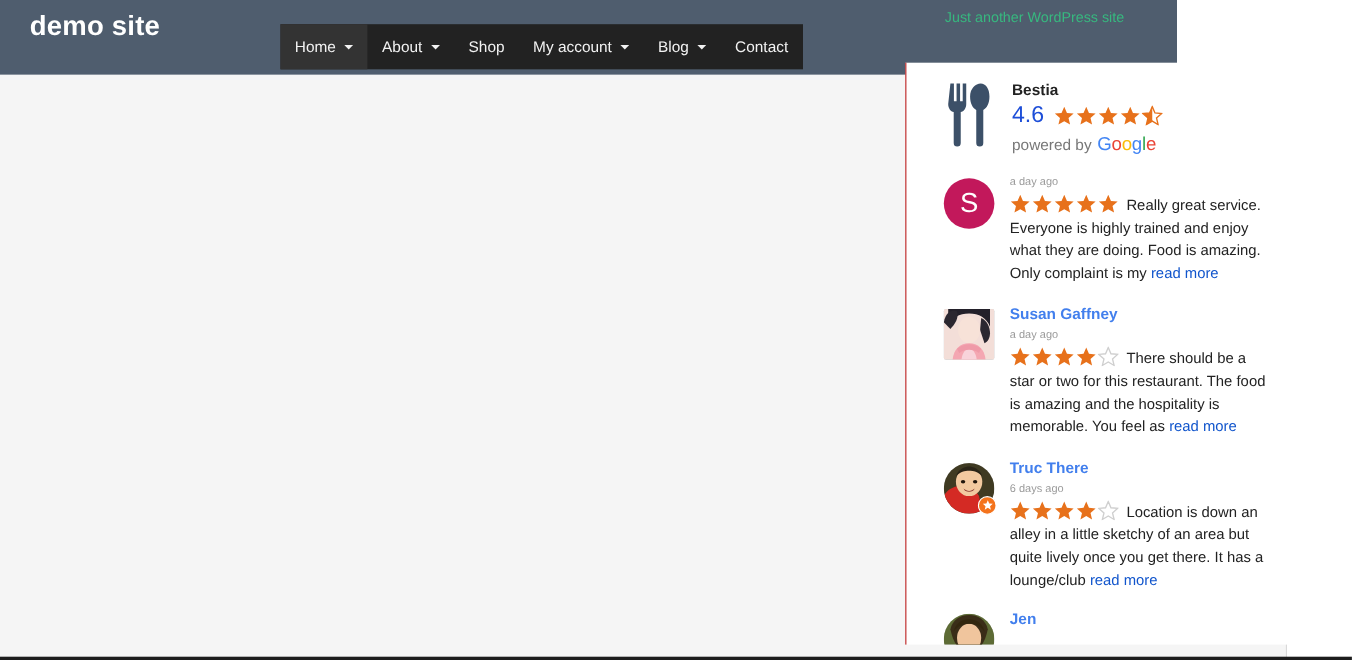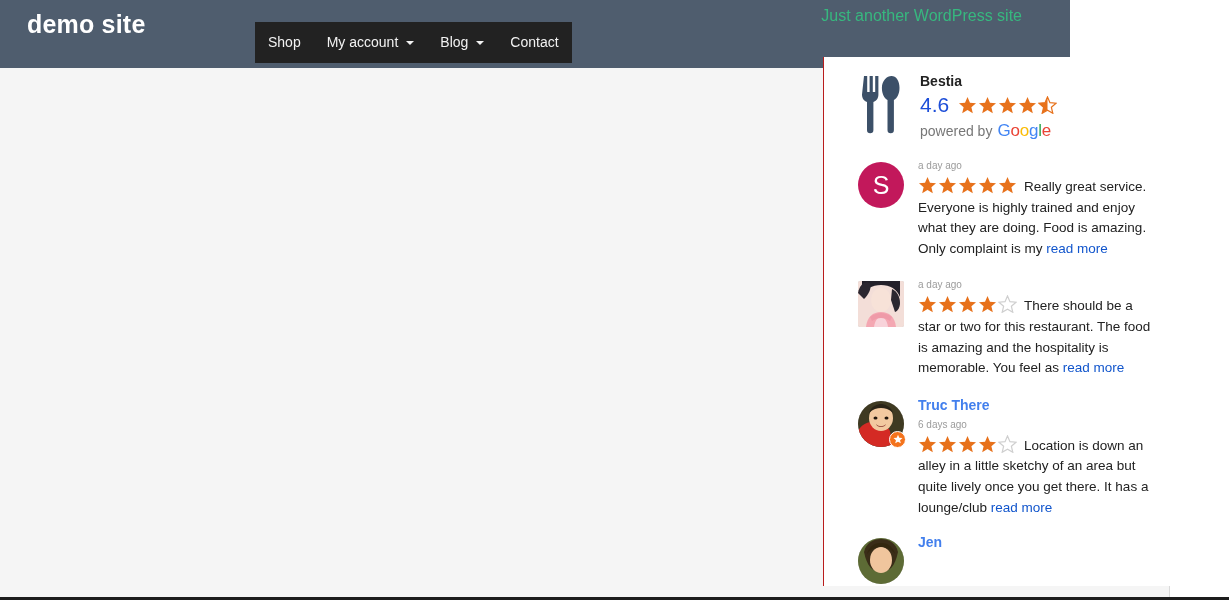--- a/index.html
+++ b/index.html
@@ -32,21 +32,21 @@
     font-size: 25px;
     font-weight: bold;
     color: #ffffff;
     letter-spacing: 0.2px;
     line-height: 28px;
     white-space: nowrap;
   }
   #site-tagline {
     position: absolute;
     right: 48px; top: 8px;
-    font-size: 16px;
+    font-size: 13px;
     color: #37b87f;
     line-height: 16px;
     white-space: nowrap;
   }
 
   
   #main-nav {
     position: absolute;
     left: 255px; top: 22px;
     height: 41px;
@@ -248,20 +248,28 @@
 <body>
 
 <div id="page">
 
   <div id="header-band">
     <div id="site-title">demo site</div>
     <div id="site-tagline">Just another WordPress site</div>
   </div>
 
   <nav id="main-nav">
+    <div class="nav-item active">
+      <span class="nav-label">Home</span>
+      <span class="caret"></span>
+    </div>
+    <div class="nav-item">
+      <span class="nav-label">About</span>
+      <span class="caret"></span>
+    </div>
     <div class="nav-item">
       <span class="nav-label">Shop</span>
     </div>
     <div class="nav-item">
       <span class="nav-label">My account</span>
       <span class="caret"></span>
     </div>
     <div class="nav-item">
       <span class="nav-label">Blog</span>
       <span class="caret"></span>
@@ -374,20 +382,21 @@
             <path d="M0 12c2-10 8-12 12-10 2 6-2 12-6 16z" fill="#2b2730"></path>
             <path d="M34 8c5 2 8 8 8 14 0 4-2 8-5 9l-4-12z" fill="#2b2730"></path>
             <ellipse cx="23" cy="19" rx="10" ry="12" fill="#f7e2d8"></ellipse>
             <path d="M8 46c1-10 7-15 15-15s14 5 15 15z" fill="#f4a7b2"></path>
             <path d="M16 46c1-7 4-10 7-10s6 3 7 10z" fill="#f8d3da"></path>
             <path d="M12 36c4-3 8-4 11-4s7 1 11 4l-2 4c-3-2-6-3-9-3s-6 1-9 3z" fill="#ef9aa8"></path>
           </svg>
         </div>
       </div>
       <div class="review-body">
+        <div class="reviewer-name">Susan Gaffney</div>
         <div class="review-time">a day ago</div>
         <div class="review-text"><span class="stars">
               <span class="star">
                 <svg width="19" height="18" viewBox="0 0 20 19">
                   <polygon points="10,1 12.6,7 19,7.6 14.1,11.9 15.6,18.2 10,14.9 4.4,18.2 5.9,11.9 1,7.6 7.4,7" fill="#e7711b"></polygon>
                 </svg>
               </span>
               <span class="star">
                 <svg width="19" height="18" viewBox="0 0 20 19">
                   <polygon points="10,1 12.6,7 19,7.6 14.1,11.9 15.6,18.2 10,14.9 4.4,18.2 5.9,11.9 1,7.6 7.4,7" fill="#e7711b"></polygon>

